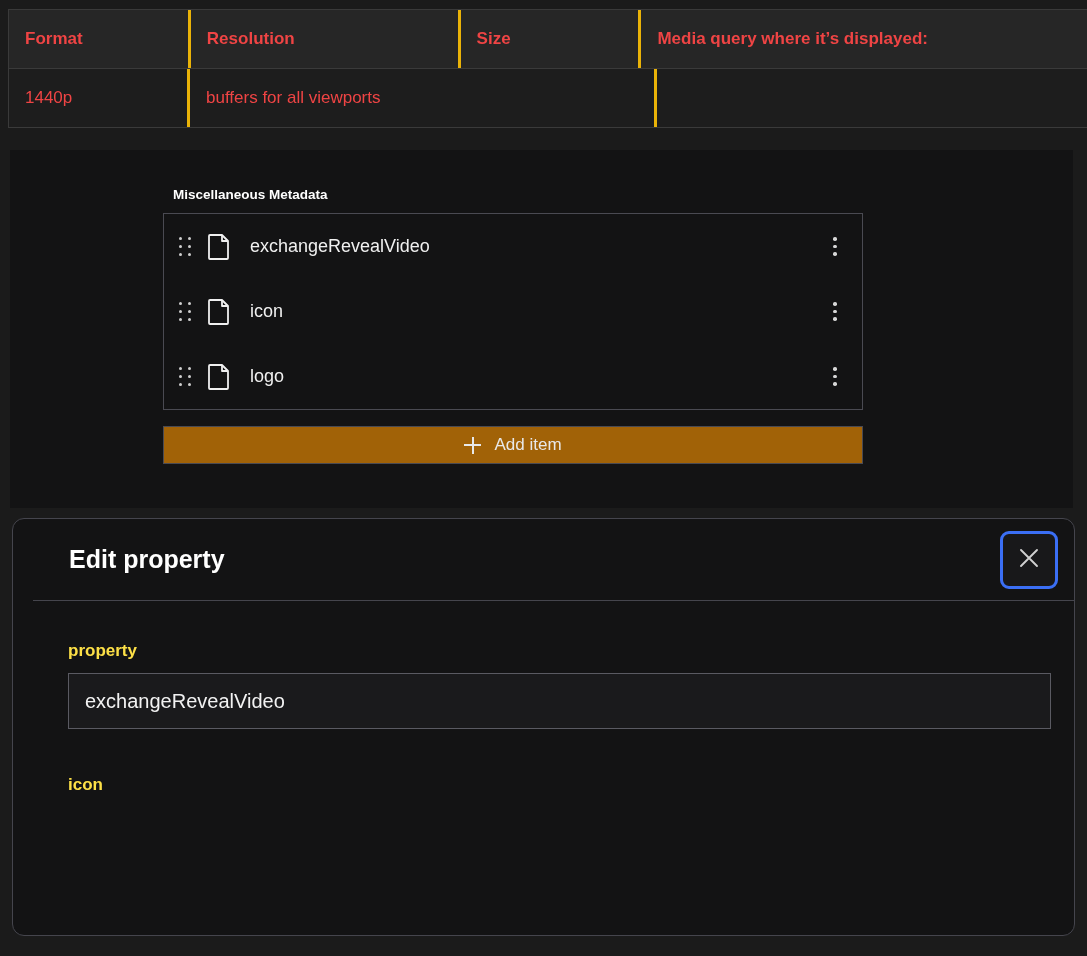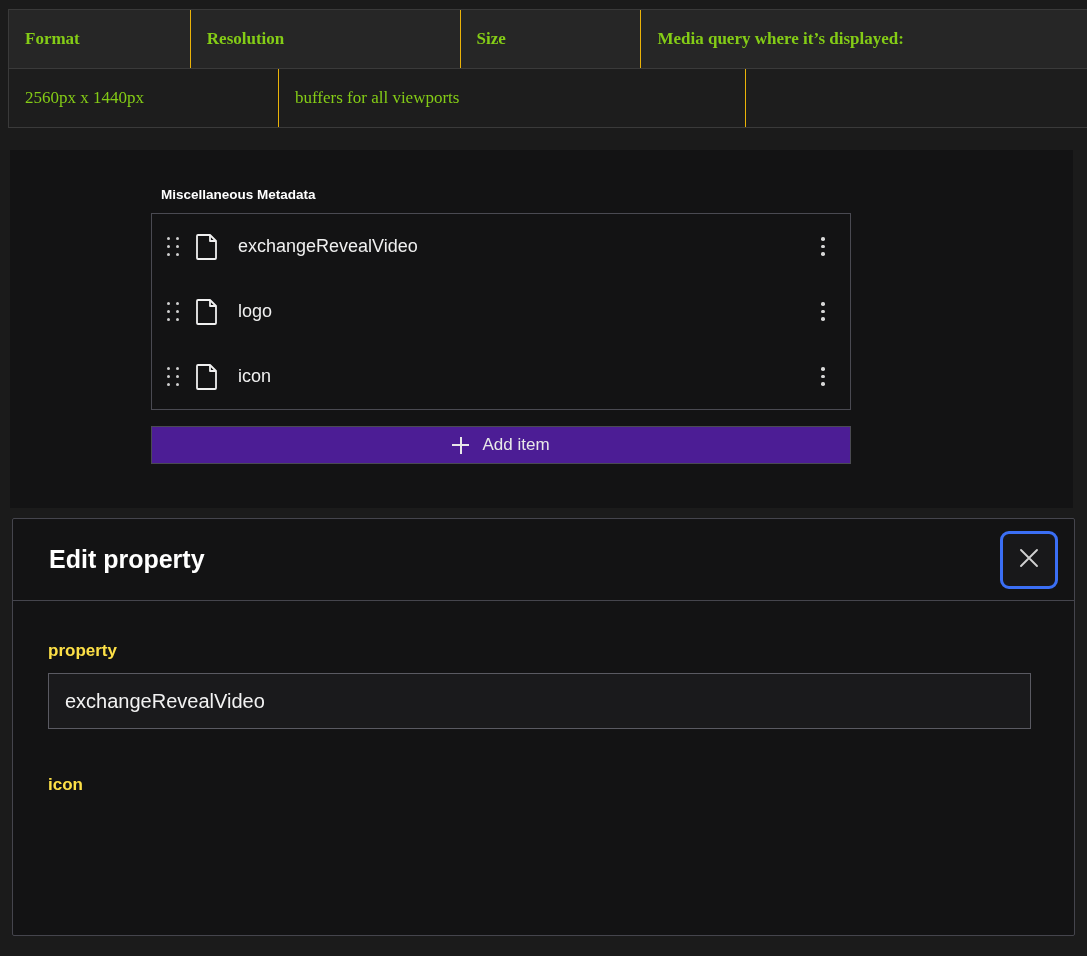--- a/index.html
+++ b/index.html
@@ -27,46 +27,45 @@
     align-items: stretch;
   }
   .specs-row.header-row { background: #262626; }
   .specs-row.body-row   { background: #1d1d1d; border-top: 1px solid #3a3a3a; }
 
   .specs-cell {
     padding: 0 16px;
     display: flex;
     align-items: center;
     height: 58px;
-    color: #84cc16;
+    color: #ef4444;
     font-size: 17px;
-    border-right: 1px solid #eab308;
+    border-right: 3px solid #eab308;
     white-space: nowrap;
     overflow: hidden;
-    font-family: Liberation Serif, serif;
   }
   .header-row .specs-cell { font-weight: bold; font-size: 17px; }
   .specs-cell.c0 { width: 182px; }
   .specs-cell.c1 { width: 181px; }
   .specs-cell.c2 { width: 270px; }
   .specs-cell.c3 { width: 467px; }
 
   
   .meta-panel {
     position: absolute;
     left: 10px;
     top: 150px;
     width: 1063px;
     height: 358px;
     background: #131314;
   }
 
   .meta-inner {
     position: absolute;
-    left: 141px;
+    left: 153px;
     top: 37px;
     width: 836px;
   }
 
   .meta-label {
     color: #ffffff;
     font-size: 13.5px;
     font-weight: bold;
     margin-bottom: 11px;
     padding-left: 10px;
@@ -128,21 +127,21 @@
     width: 3.5px; height: 3.5px;
     background: #d8d8d8;
     border-radius: 50%;
     display: block;
   }
 
   .add-item-btn {
     margin-top: 16px;
     width: 700px;
     height: 38px;
-    background: #4c1d95;
+    background: #a16207;
     border: 1px solid #4a4a52;
     color: #e8e8e8;
     font-size: 17px;
     font-family: "Liberation Sans", sans-serif;
     display: flex;
     align-items: center;
     justify-content: center;
     gap: 13px;
     cursor: pointer;
   }
@@ -161,21 +160,22 @@
 
   
   .dialog {
     position: absolute;
     left: 12px;
     top: 518px;
     width: 1063px;
     height: 418px;
     background: #131314;
     border: 1px solid #45454d;
-    border-radius: 2px;
+    border-radius: 12px;
+    padding-left: 20px;
   }
 
   .dialog-header {
     height: 82px;
     display: flex;
     align-items: center;
     padding: 0 16px 0 36px;
     border-bottom: 1px solid #45454d;
   }
 
@@ -227,21 +227,21 @@
 <body>
 
 <div class="specs-table-wrap">
   <div class="specs-row header-row">
     <div class="specs-cell c0">Format</div>
     <div class="specs-cell c2">Resolution</div>
     <div class="specs-cell c1">Size</div>
     <div class="specs-cell c3">Media query where it’s displayed:</div>
   </div>
   <div class="specs-row body-row">
-    <div class="specs-cell c2">2560px x 1440px</div>
+    <div class="specs-cell c1">1440p</div>
     <div class="specs-cell c3">buffers for all viewports</div>
   </div>
 </div>
 
 <div class="meta-panel">
   <div class="meta-inner">
     <div class="meta-label">Miscellaneous Metadata</div>
 
     <div class="meta-list">
 
@@ -276,21 +276,21 @@
             <i></i>
             <i></i>
             <i></i>
         </span>
         <span class="file-icon">
           <svg width="22" height="26" viewBox="0 0 22 26" fill="none">
             <path d="M2 1 H14 L20 7 V24 A1 1 0 0 1 19 25 H2 A1 1 0 0 1 1 24 V2 A1 1 0 0 1 2 1 Z" stroke="#f0f0f0" stroke-width="1.8" fill="none" stroke-linejoin="round"></path>
             <path d="M14 1 V7 H20" stroke="#f0f0f0" stroke-width="1.8" fill="none" stroke-linejoin="round"></path>
           </svg>
         </span>
-        <span class="meta-row-label">logo</span>
+        <span class="meta-row-label">icon</span>
         <span class="kebab">
             <i></i>
             <i></i>
             <i></i>
           </span>
       </div>
 
       <div class="meta-row">
         <span class="drag-handle">
           <i></i>
@@ -299,21 +299,21 @@
             <i></i>
             <i></i>
             <i></i>
         </span>
         <span class="file-icon">
           <svg width="22" height="26" viewBox="0 0 22 26" fill="none">
             <path d="M2 1 H14 L20 7 V24 A1 1 0 0 1 19 25 H2 A1 1 0 0 1 1 24 V2 A1 1 0 0 1 2 1 Z" stroke="#f0f0f0" stroke-width="1.8" fill="none" stroke-linejoin="round"></path>
             <path d="M14 1 V7 H20" stroke="#f0f0f0" stroke-width="1.8" fill="none" stroke-linejoin="round"></path>
           </svg>
         </span>
-        <span class="meta-row-label">icon</span>
+        <span class="meta-row-label">logo</span>
         <span class="kebab">
             <i></i>
             <i></i>
             <i></i>
           </span>
       </div>
 
     </div>
 
     <button class="add-item-btn">

